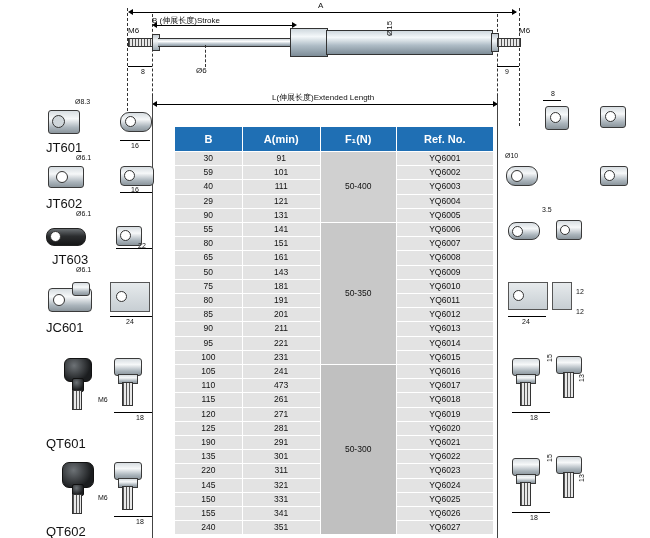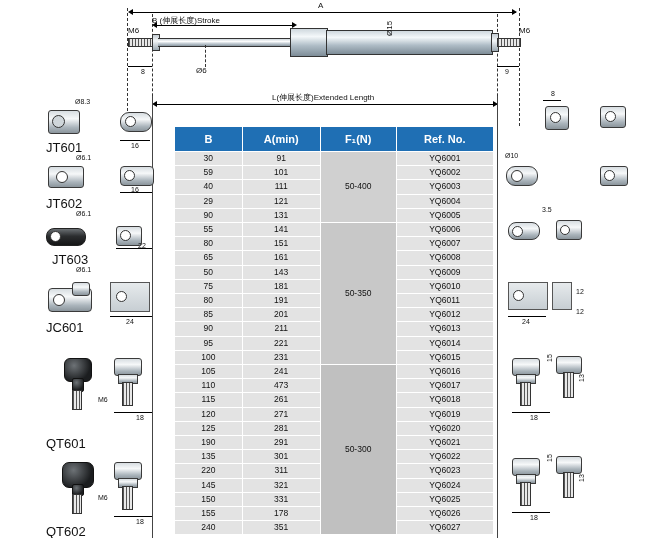--- a/index.html
+++ b/index.html
@@ -386,21 +386,21 @@
         <td class="c-a">321</td>
         <td class="c-r">YQ6024</td>
       </tr>
       <tr>
         <td class="c-b">150</td>
         <td class="c-a">331</td>
         <td class="c-r">YQ6025</td>
       </tr>
       <tr>
         <td class="c-b">155</td>
-        <td class="c-a">178</td>
+        <td class="c-a">341</td>
         <td class="c-r">YQ6026</td>
       </tr>
       <tr>
         <td class="c-b">240</td>
         <td class="c-a">351</td>
         <td class="c-r">YQ6027</td>
       </tr>
     </tbody>
 </table>
 

